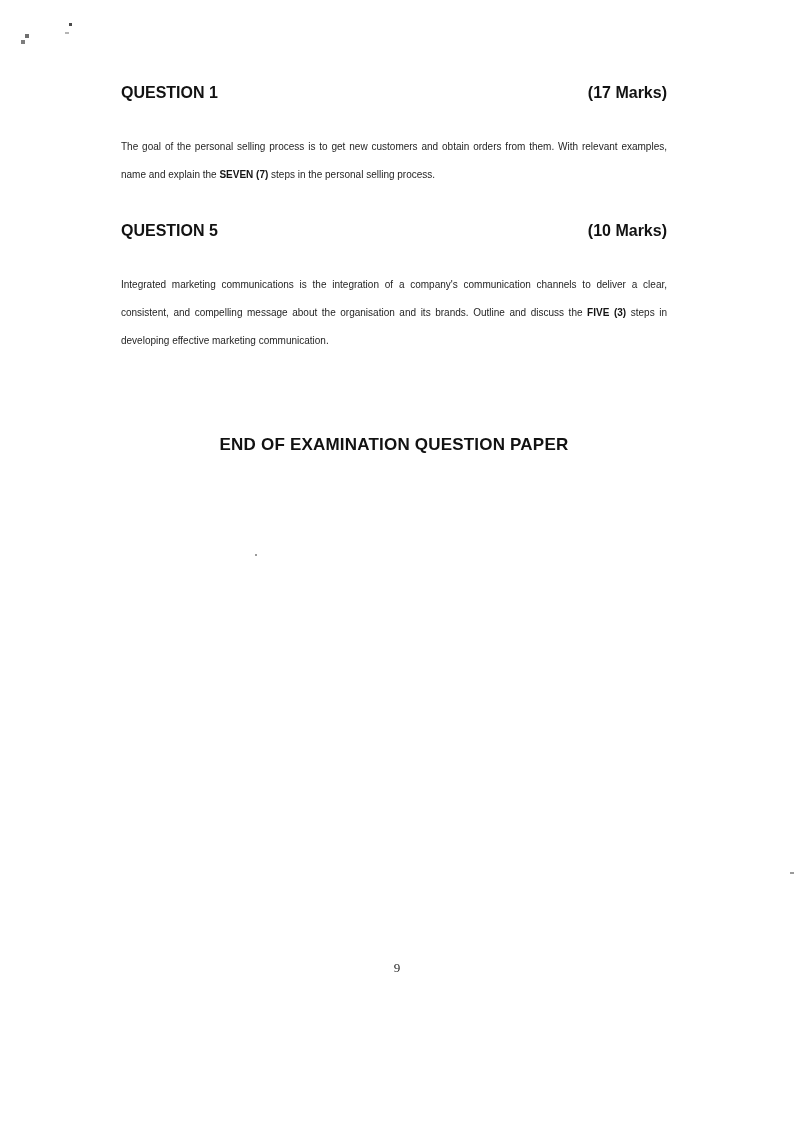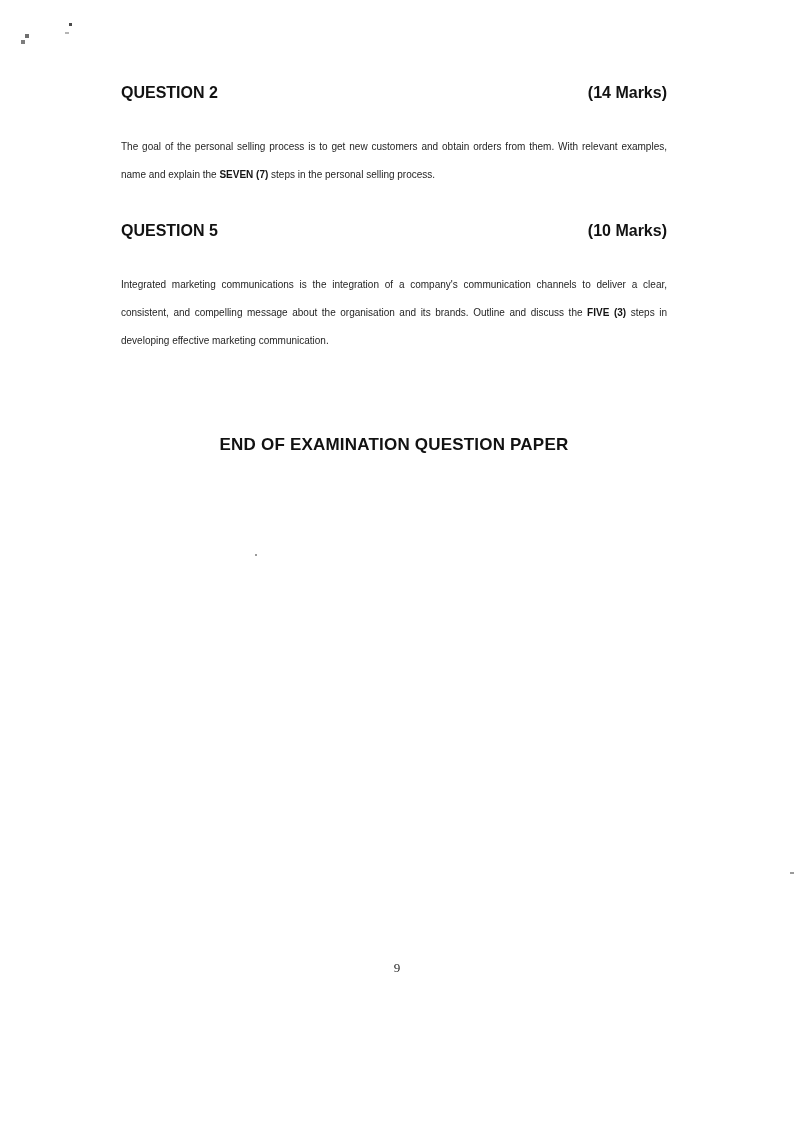--- a/index.html
+++ b/index.html
@@ -77,22 +77,22 @@
   .speck-4 { left: 21px;  top: 40px;  width: 4px; height: 4px; background: #7d7d7d; }
   .speck-5 { left: 255px; top: 554px; width: 2px; height: 2px; background: #9a9a9a; }
   .speck-6 { left: 790px; top: 872px; width: 4px; height: 2px; background: #9a9a9a; }
 </style>
 </head>
 <body>
 
 <div class="page">
 
   <div class="q-header q4-header">
-    <span>QUESTION 2</span>
-    <span>(14 Marks)</span>
+    <span>QUESTION 1</span>
+    <span>(17 Marks)</span>
   </div>
 
   <p class="q-body"><span>The goal of the personal selling process is to get new customers and obtain orders from them. With relevant examples, name and explain the </span><b>SEVEN (7)</b><span> steps in the personal selling process.</span></p>
 
   <div class="q-header q5-header">
     <span>QUESTION 5</span>
     <span>(10 Marks)</span>
   </div>
 
   <p class="q-body"><span>Integrated marketing communications is the integration of a company's communication channels to deliver a clear, consistent, and compelling message about the organisation and its brands. Outline and discuss the </span><b>FIVE (3)</b><span> steps in developing effective marketing communication.</span></p>

